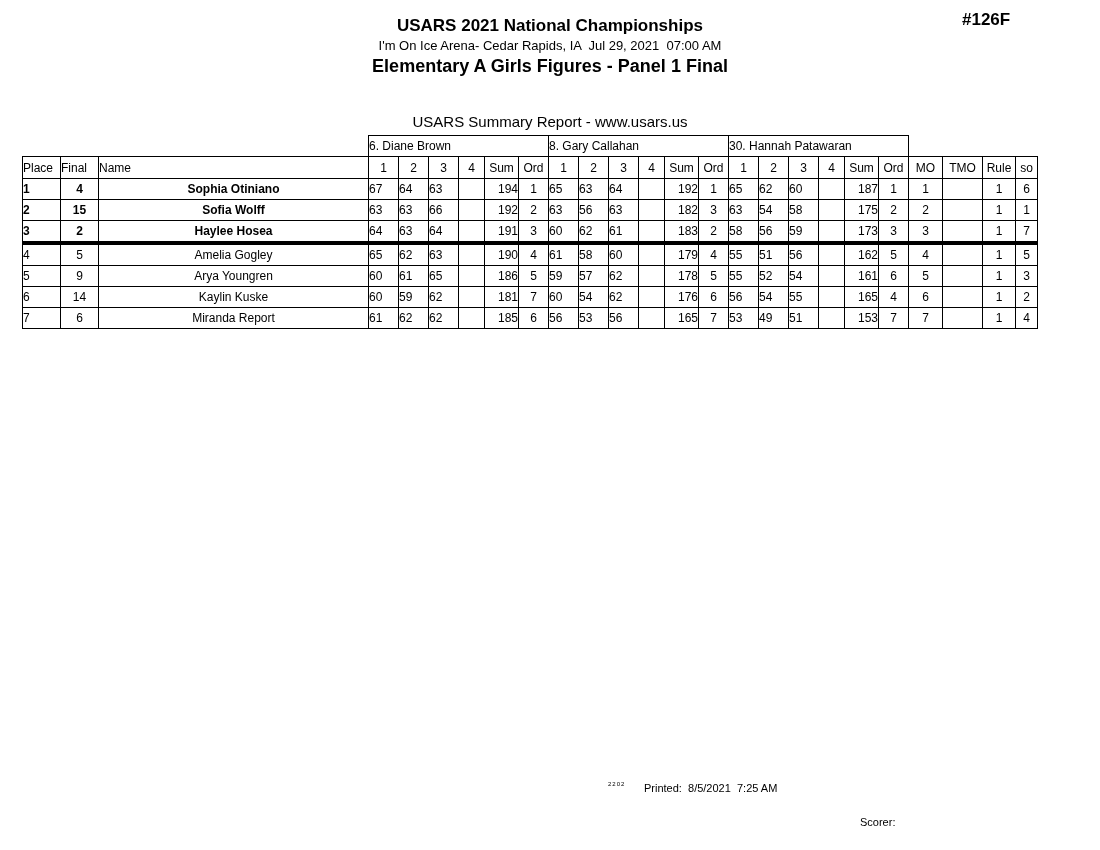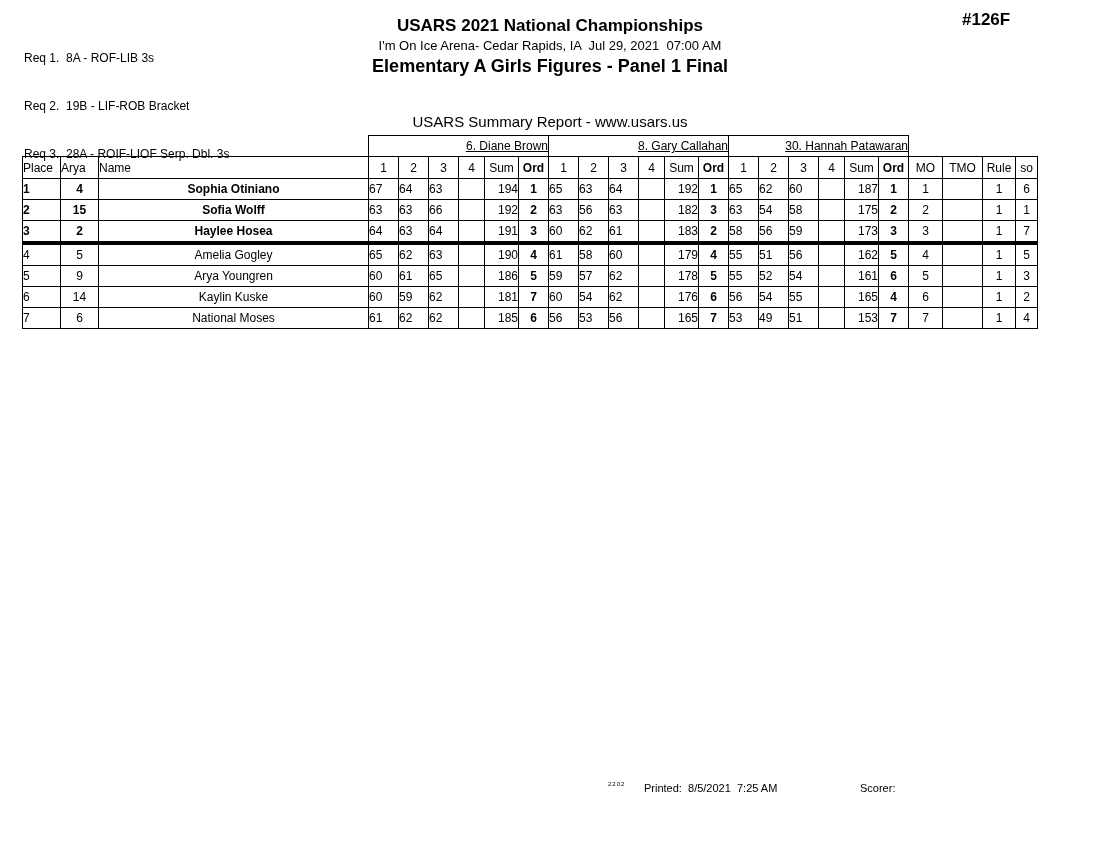--- a/index.html
+++ b/index.html
@@ -23,49 +23,44 @@
   .header-center { position:absolute; left:0; top:16px; width:1100px; text-align:center; }
   .title        { font-size:17px; font-weight:bold; line-height:20px; }
   .venue        { font-size:13px; line-height:19px; white-space:pre; }
   .event-title  { font-size:18px; font-weight:bold; line-height:22px; }
   .report-line  { font-size:15px; line-height:20px;margin-top:35px; }
 
   
   table.results { position:absolute; left:22px; top:135px; border-collapse:collapse; font-size:12px; table-layout:fixed; }
   table.results td { border:1px solid #000; height:20px; padding:0; overflow:hidden; white-space:nowrap; }
   td.nob { border:none !important; }
-  td.judge { text-align:right; padding-left:4px; white-space:pre; height:21px;text-decoration:underline; }
+  td.judge { text-align:left; padding-left:4px; white-space:pre; height:21px; }
   tr.hdr td { height:21px; }
   td.h-left { text-align:left; padding-left:3px;margin-left:44px; }
   td.h-center { text-align:center; }
   td.place { text-align:left; padding-left:7px; }
   td.cont  { text-align:center; }
   td.name  { text-align:center; padding-left:5px; }
   td.score { text-align:left; padding-left:5px; }
   td.sum   { text-align:right; padding-right:3px; }
-  td.ord   { text-align:center; font-weight:bold; border-left:3px solid #000; border-right:3px solid #000; }
+  td.ord   { text-align:center; font-weight:normal; border-left:3px solid #000; border-right:3px solid #000; }
   td.mo, td.tmo, td.rule, td.so { text-align:center; }
   tr.bold td.place, tr.bold td.cont, tr.bold td.name { font-weight:bold; }
   tr.sep td { border-bottom:4px solid #000; }
 
   
   .footer-mark    { position:absolute; left:608px; top:781px; font-size:6px; letter-spacing:1px; }
   .footer-printed { position:absolute; left:644px; top:782px; font-size:11px; white-space:pre; }
-  .footer-scorer  { position:absolute; left:860px; top:782px; font-size:11px; }
+  .footer-scorer  { position:absolute; left:860px; top:816px; font-size:11px; }
 </style>
 </head>
 <body>
 
 <div class="page">
 
-  <div class="req-block">
-    <div>Req 1.  8A - ROF-LIB 3s</div>
-    <div>Req 2.  19B - LIF-ROB Bracket</div>
-    <div>Req 3.  28A - ROIF-LIOF Serp. Dbl. 3s</div>
-  </div>
 
   <div class="event-number">#126F</div>
 
   <div class="header-center">
     <div class="title">USARS 2021 National Championships</div>
     <div class="venue">I'm On Ice Arena- Cedar Rapids, IA  Jul 29, 2021  07:00 AM</div>
     <div class="event-title">Elementary A Girls Figures - Panel 1 Final</div>
     <div class="report-line">USARS Summary Report - www.usars.us</div>
   </div>
 
@@ -100,21 +95,21 @@
     <thead id="results-head">
         <tr class="judge-row">
           <td class="nob" colspan="3"></td>
           <td class="judge" colspan="6">6.  Diane Brown</td>
           <td class="judge" colspan="6">8.  Gary Callahan</td>
           <td class="judge" colspan="6">30.  Hannah Patawaran</td>
           <td class="nob" colspan="4"></td>
         </tr>
         <tr class="hdr">
           <td class="h-left">Place</td>
-          <td class="h-left">Arya</td>
+          <td class="h-left">Final</td>
           <td class="h-left">Name</td>
           <td class="h-center">1</td>
           <td class="h-center">2</td>
           <td class="h-center">3</td>
           <td class="h-center">4</td>
           <td class="h-center">Sum</td>
           <td class="ord h-center">Ord</td>
           <td class="h-center">1</td>
           <td class="h-center">2</td>
           <td class="h-center">3</td>
@@ -292,21 +287,21 @@
           <td class="sum">165</td>
           <td class="ord">4</td>
           <td class="mo">6</td>
           <td class="tmo"></td>
           <td class="rule">1</td>
           <td class="so">2</td>
         </tr>
         <tr>
           <td class="place">7</td>
           <td class="cont">6</td>
-          <td class="name">National Moses</td>
+          <td class="name">Miranda Report</td>
           <td class="score">61</td>
           <td class="score">62</td>
           <td class="score">62</td>
           <td class="score"></td>
           <td class="sum">185</td>
           <td class="ord">6</td>
           <td class="score">56</td>
           <td class="score">53</td>
           <td class="score">56</td>
           <td class="score"></td>

